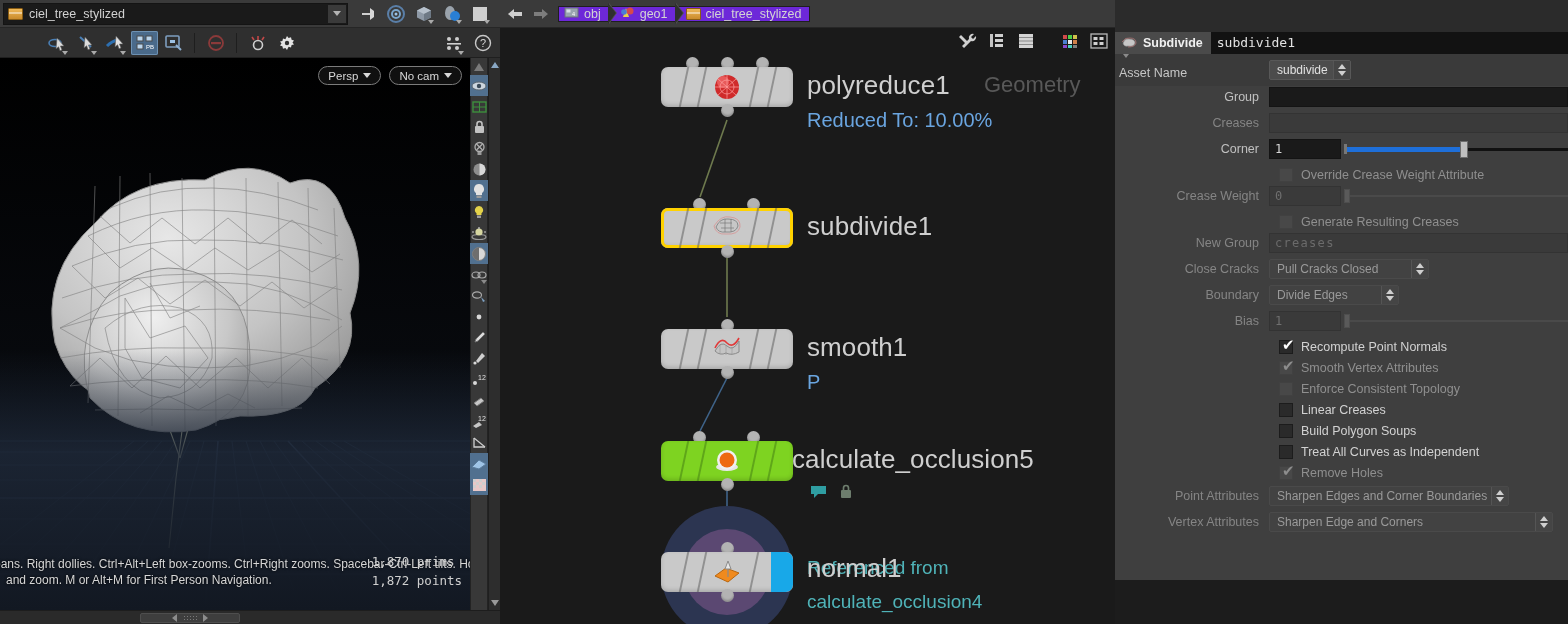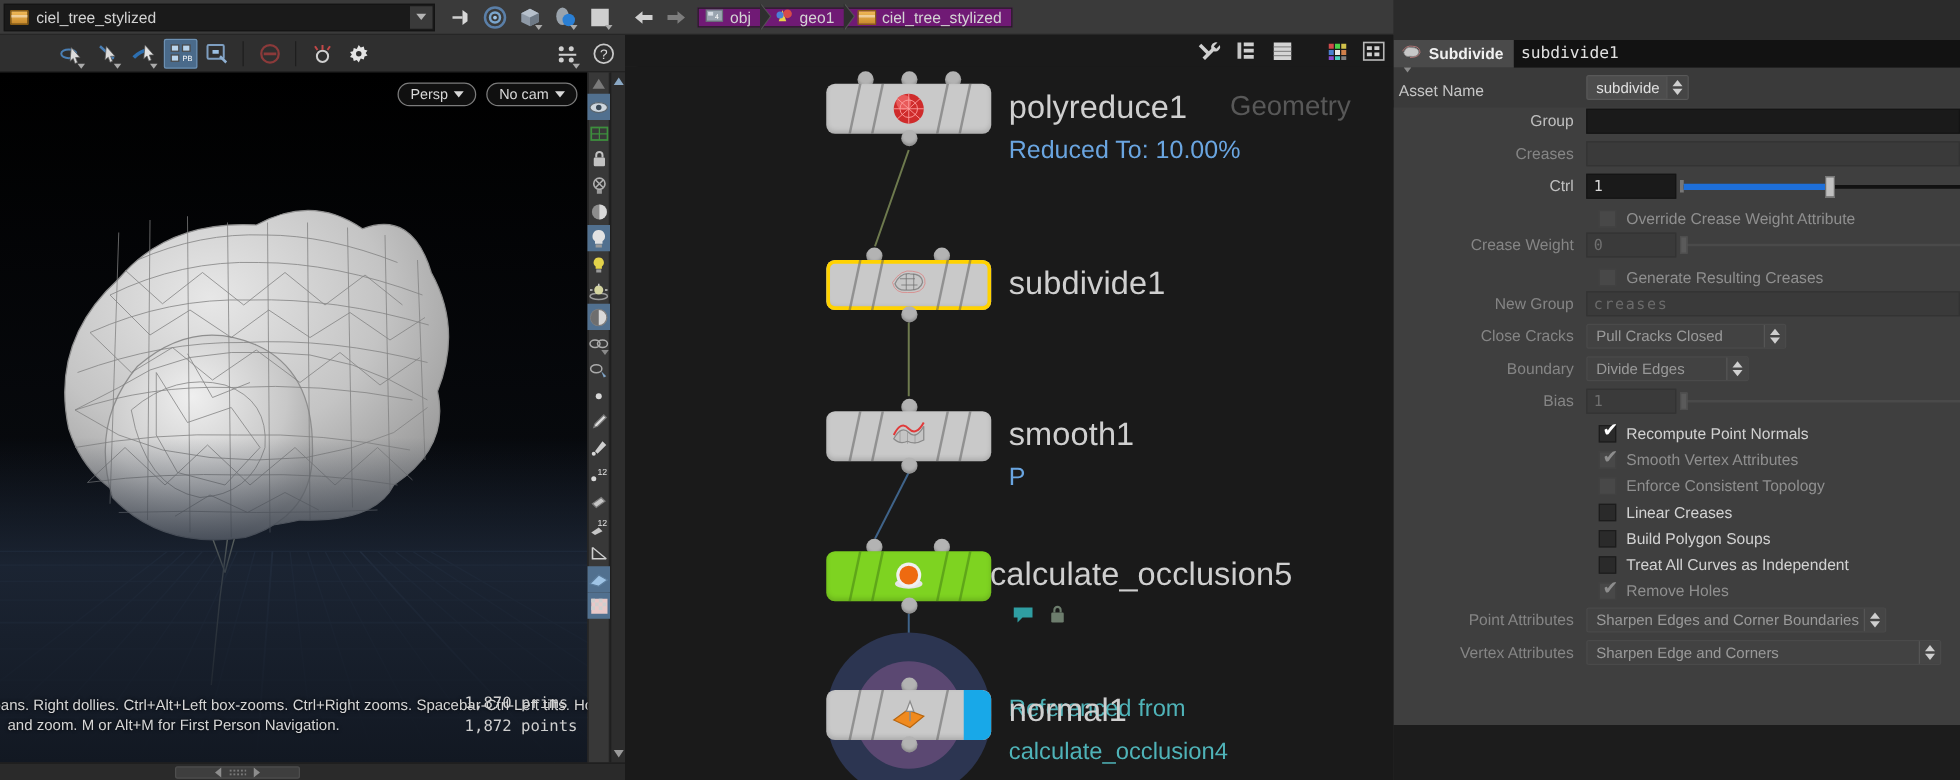--- a/index.html
+++ b/index.html
@@ -130,21 +130,21 @@
   
   #network-pane {
     position: relative; width: 615px; height: 624px; flex: 0 0 615px;
     background: #1a1a1a;
   }
   .net-topbar {
     height: 28px; background: #3a3a3a; display: flex; align-items: center;
     padding-left: 6px; gap: 8px; border-bottom: 1px solid #262626;
   }
   .navarrow { width: 18px; height: 18px; position: relative; }
-  .crumbs { display: flex; align-items: center; height: 16px; background: #701a75; border: 1px solid #1f1f1f; }
+  .crumbs { display: flex; align-items: center; height: 16px; background: #6d28d9; border: 1px solid #1f1f1f; }
   .crumb { display: flex; align-items: center; gap: 5px; padding: 0 8px 0 5px; height: 21px; position: relative; font-size: 12.5px; color: #d4d4d4; }
   .crumb .chev {
     position: absolute; right: -7px; top: 0; width: 0; height: 0;
     border-top: 10px solid transparent; border-bottom: 11px solid transparent; border-left: 8px solid #2f2f2f;
     z-index: 2;
   }
   .crumb .chev-b {
     position: absolute; right: -8px; top: 0; width: 0; height: 0;
     border-top: 10px solid transparent; border-bottom: 11px solid transparent; border-left: 8px solid #545454;
     z-index: 1;
@@ -946,21 +946,21 @@
 
       <div class="prow">
         <span class="plabel dim">Creases</span>
         <span class="pfield">
             <span class="txtbox dis"></span>
           </span>
       </div>
 
 
       <div class="prow">
-        <span class="plabel">Ctrl</span>
+        <span class="plabel">Corner</span>
         <span class="pfield">
           <span class="txtbox num">1</span>
           <span class="slider">
             <span class="trk"></span>
               <span class="cap"></span>
             <span class="fill" style="width:117px"></span>
             <span class="knob" style="left:116px"></span>
           </span>
         </span>
       </div>

